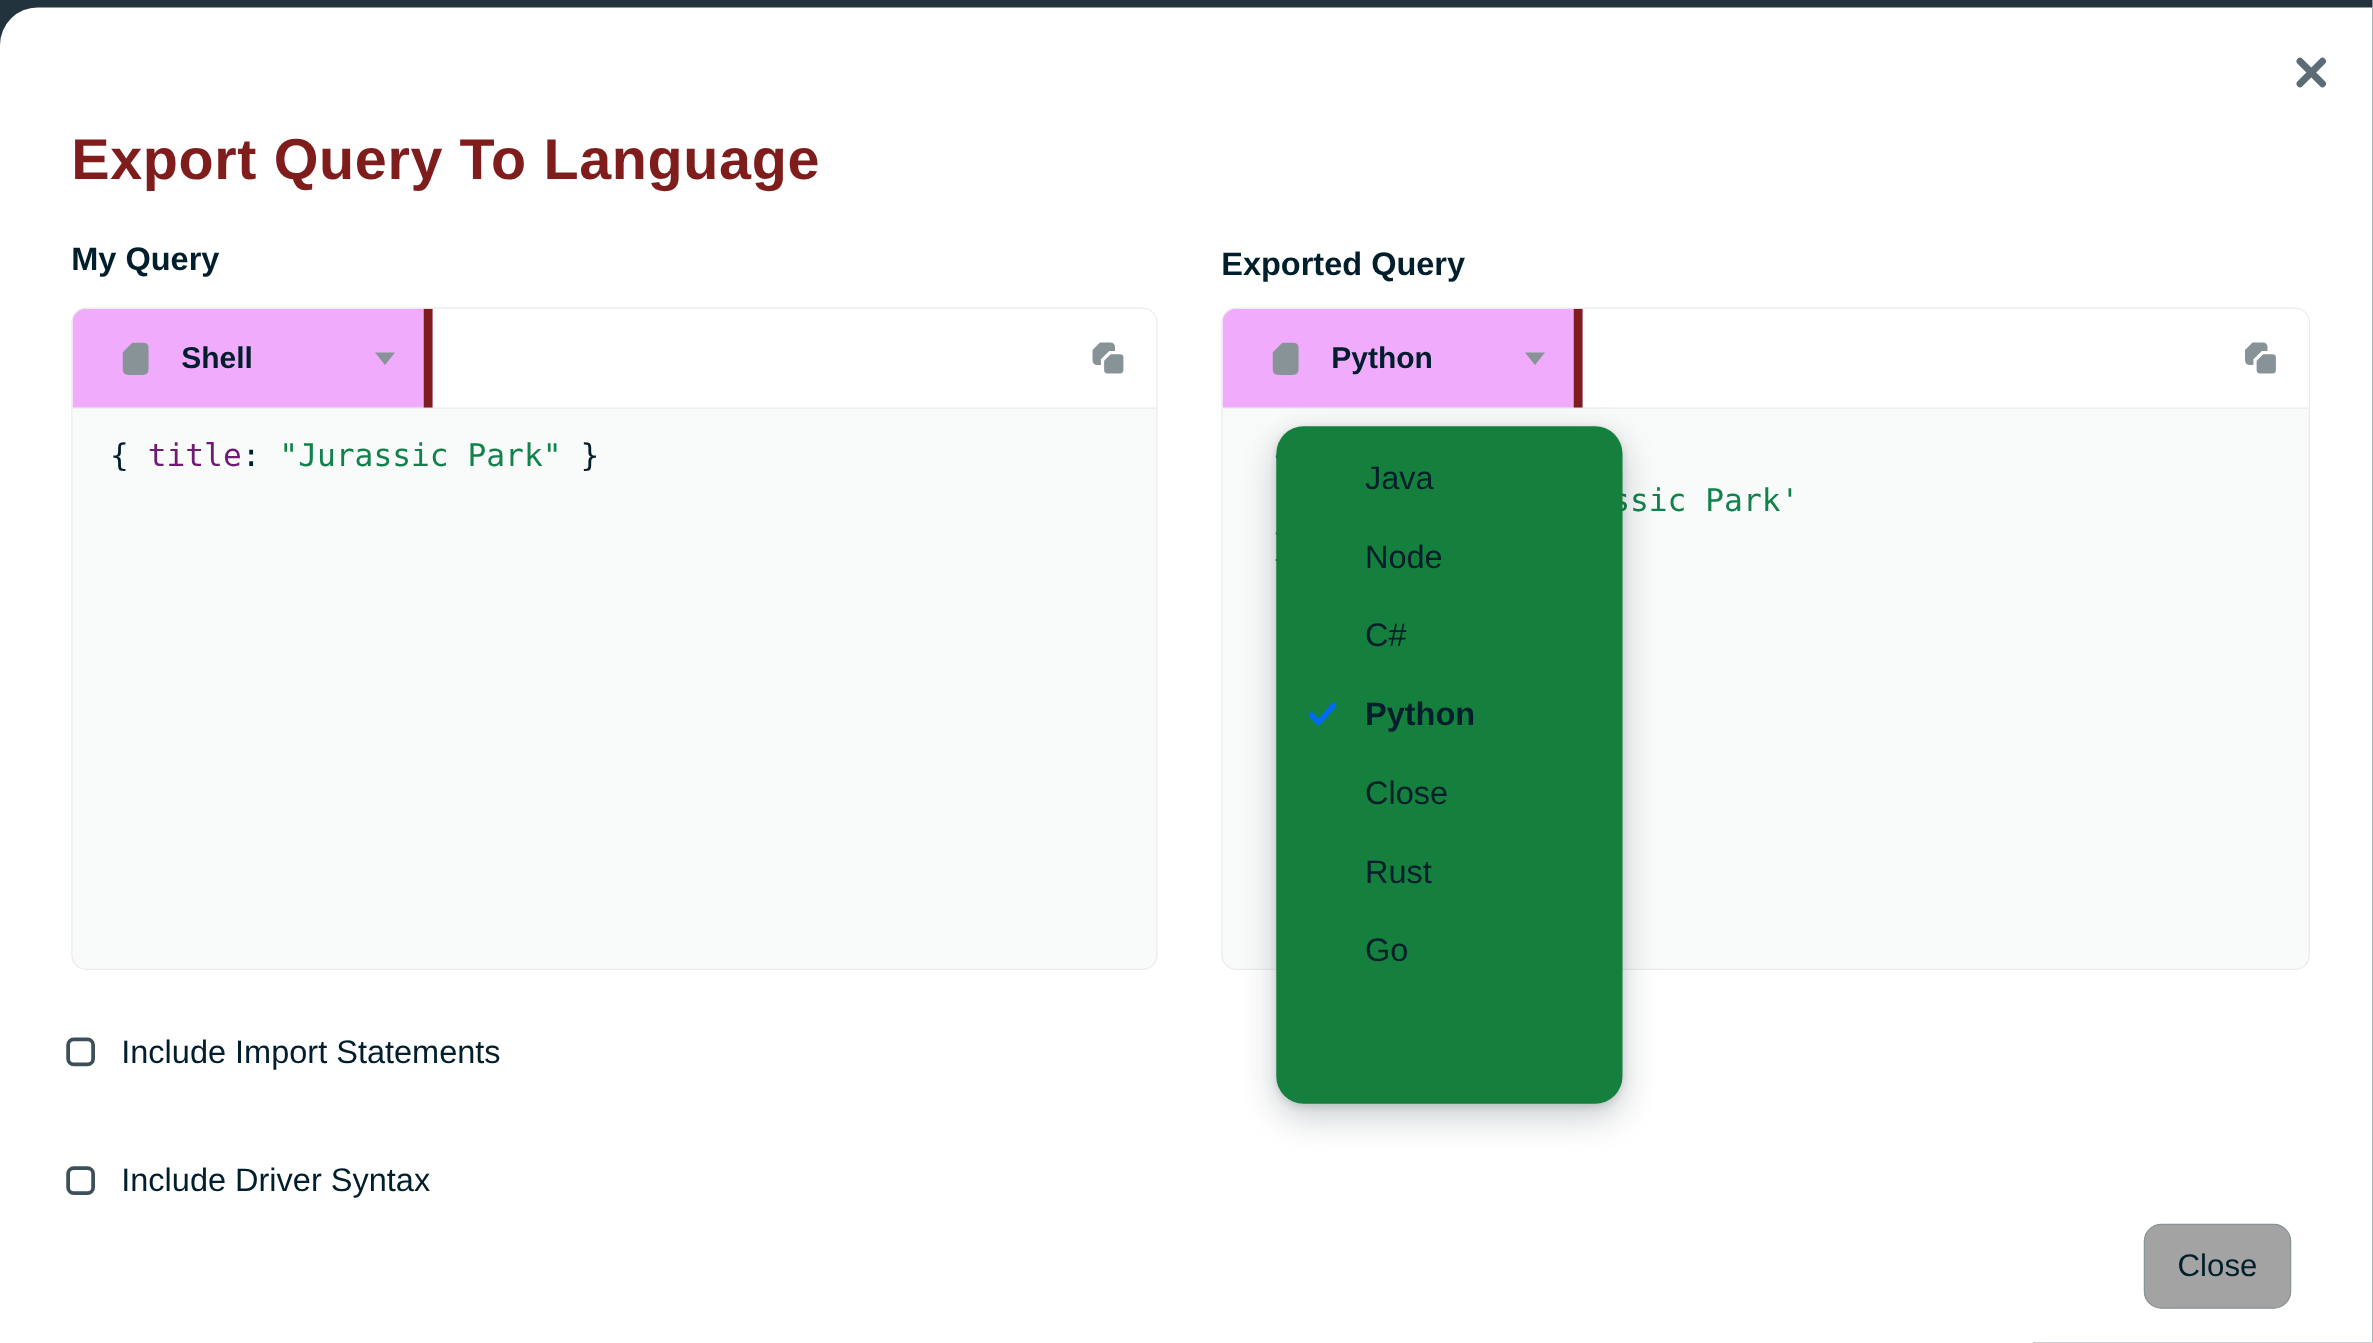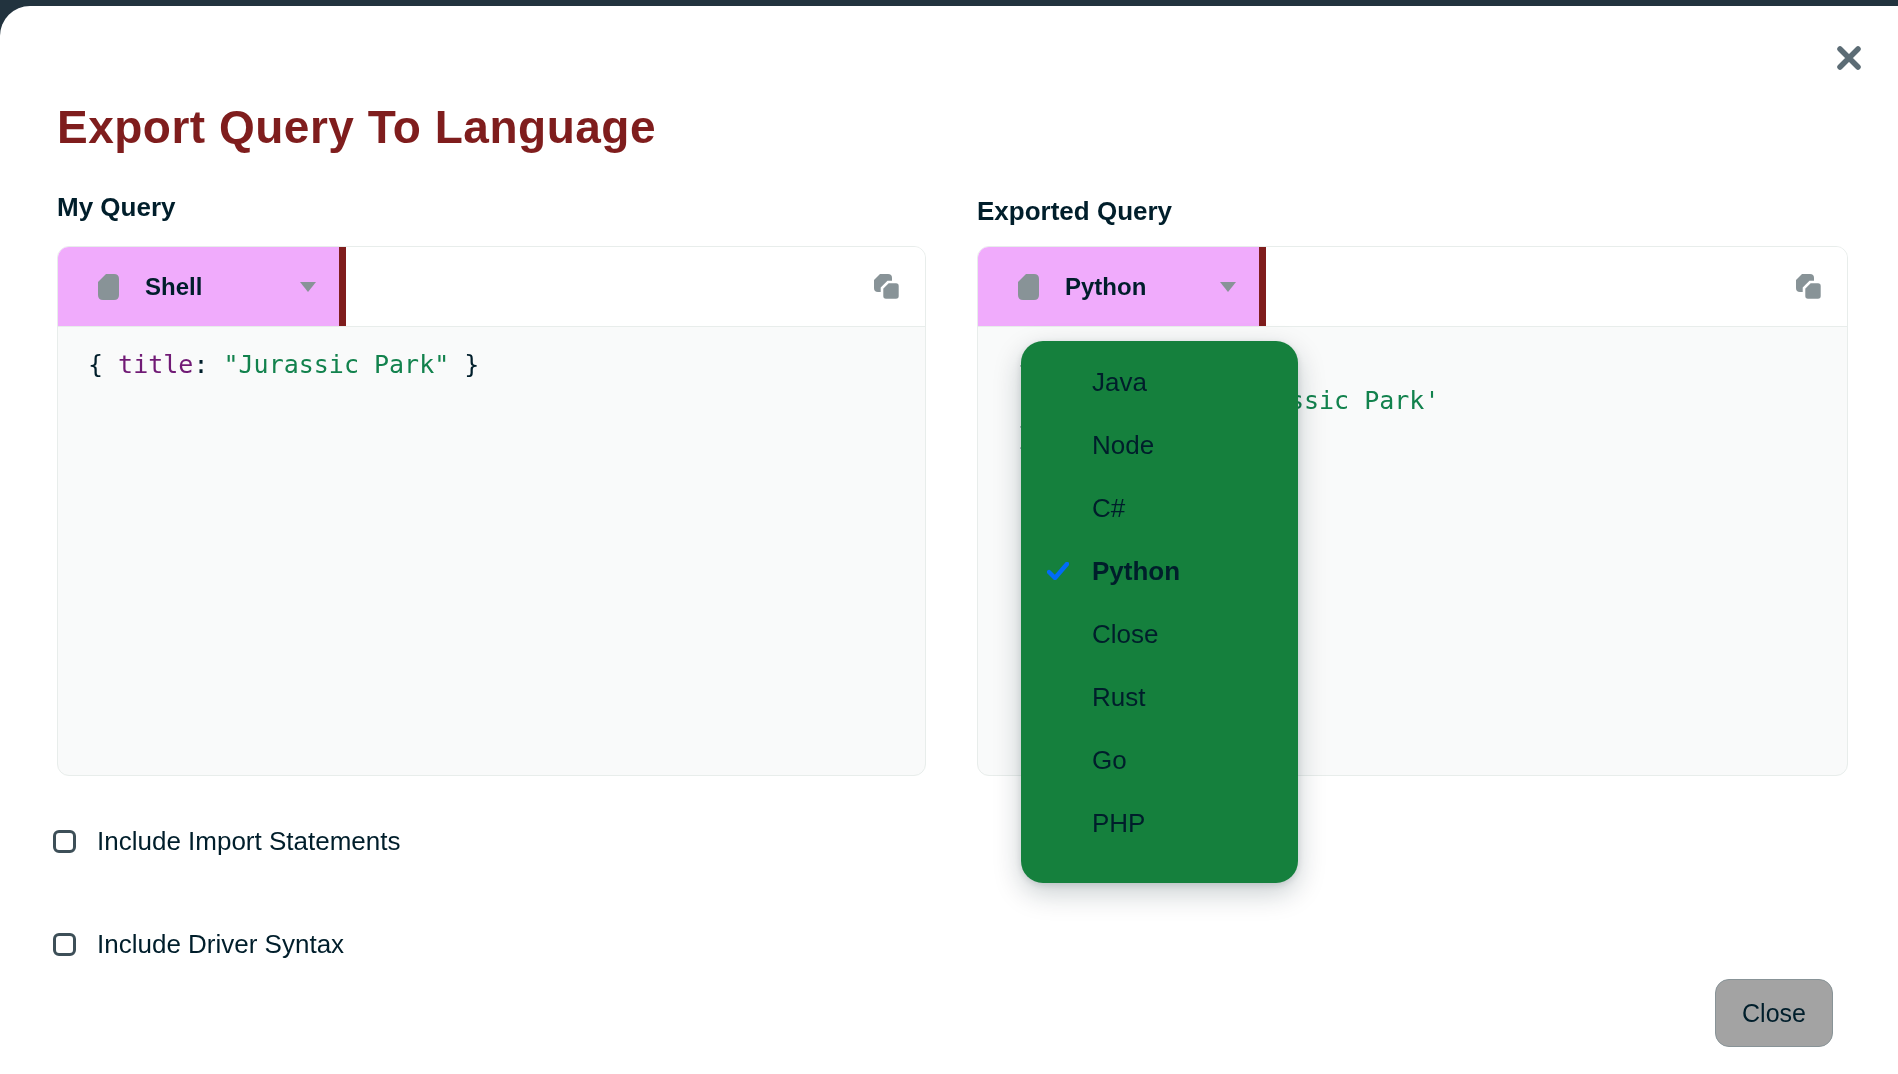--- a/index.html
+++ b/index.html
@@ -176,23 +176,20 @@
       </div>
       <div class="menu-item">
         <span>Close</span>
       </div>
       <div class="menu-item">
         <span>Rust</span>
       </div>
       <div class="menu-item">
         <span>Go</span>
       </div>
-      <div class="menu-item">
-        <span>PHP</span>
-      </div>
     </div>
 
   <label class="checkbox-row cb-row-1">
     <span class="checkbox-box"></span>
     <span class="checkbox-label">Include Import Statements</span>
   </label>
   <label class="checkbox-row cb-row-2">
     <span class="checkbox-box"></span>
     <span class="checkbox-label">Include Driver Syntax</span>
   </label>

